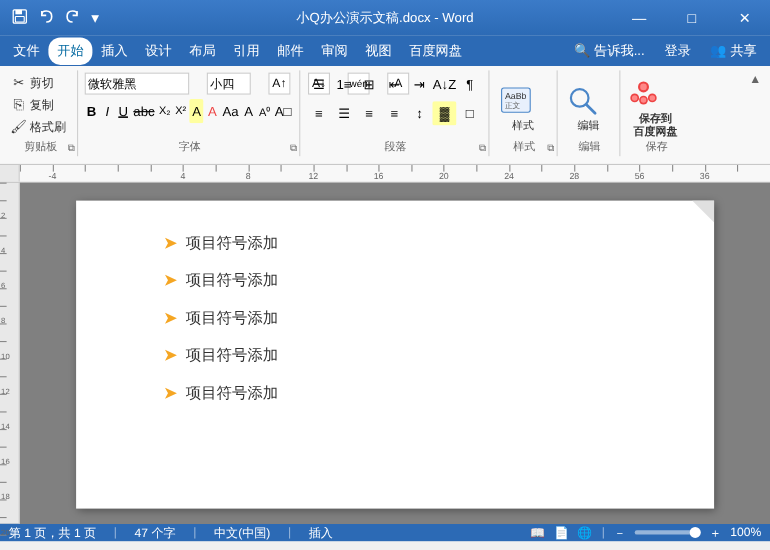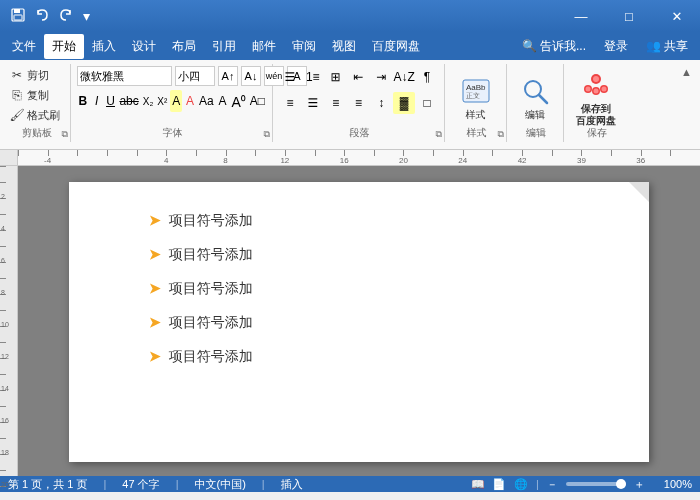--- a/index.html
+++ b/index.html
@@ -74,21 +74,22 @@
       padding: 4px 8px;
       font-size: 12px;
       cursor: pointer;
       border-radius: 2px;
     }
     .menu-item:hover, .menu-item.active {
       background: #1e5aa0;
     }
     .menu-item.active {
       background: #ffffff;
-      color: #000000;
+      color: #0369a1;
+      border-radius: 11px;
     }
     .menu-right {
       margin-left: auto;
       display: flex;
       align-items: center;
       gap: 2px;
     }
     .menu-right .menu-item {
       display: flex;
       align-items: center;
@@ -181,21 +182,21 @@
       display: flex;
       align-items: center;
       justify-content: center;
       font-size: 12px;
     }
 
     
     .font-row {
       display: flex;
       align-items: center;
-      gap: 3px;
+      gap: 16px;
       margin-bottom: 2px;
     }
     .font-select {
       height: 20px;
       font-size: 11px;
       border: 1px solid #ccc;
       background: white;
       padding: 0 2px;
       width: 95px;
     }
@@ -245,21 +246,20 @@
       display: flex;
       align-items: center;
       gap: 1px;
       margin-bottom: 2px;
     }
 
     
     .big-ribbon-btn {
       display: flex;
       flex-direction: column;
-      align-items: center;
       justify-content: center;
       width: 52px;
       height: 62px;
       cursor: pointer;
       border-radius: 3px;
       padding: 4px 2px 2px;
     }
     .big-btn-icon {
       width: 32px;
       height: 32px;
@@ -425,20 +425,21 @@
       </svg>
     </div>
     <div class="qa-btn" title="恢复">
       <svg width="14" height="14" viewBox="0 0 14 14" fill="none">
         <path d="M11 5 C11 3 9 2 7 2 C4 2 2 4 2 7 C2 10 4 12 7 12" stroke="white" stroke-width="1.5" fill="none"></path>
         <polyline points="11,2 11,6 7,6" stroke="white" stroke-width="1.5" fill="none"></polyline>
       </svg>
     </div>
     <div class="qa-btn">▾</div>
   </div>
+  <div class="title-text">小Q办公演示文稿.docx - Word</div>
   <div class="window-controls">
     <div class="win-btn">—</div>
     <div class="win-btn">□</div>
     <div class="win-btn close">✕</div>
   </div>
 </div>
 
 <div id="menu-bar">
   <div class="menu-item">文件</div>
   <div class="menu-item active">开始</div>
@@ -500,21 +501,21 @@
         <button class="fmt-btn underline">
             <u>U</u>
           </button>
         <button class="fmt-btn" style="text-decoration:line-through;">abc</button>
         <button class="fmt-btn" style="font-size:10px;">X₂</button>
         <button class="fmt-btn" style="font-size:10px;">X²</button>
         <button class="fmt-btn" style="background:#ffffa0;">A</button>
         <button class="fmt-btn" style="color:#e44;">A</button>
         <button class="fmt-btn">Aa</button>
         <button class="fmt-btn">A</button>
-        <button class="fmt-btn" style="font-size:14px;">A⁰</button>
+        <button class="fmt-btn" style="font-size:10px;">A⁰</button>
         <button class="fmt-btn">A□</button>
       </div>
     </div>
     <div class="ribbon-group-label">字体</div>
     <span class="ribbon-expand">⧉</span>
   </div>
 
   <div class="ribbon-group" style="width:170px;">
     <div style="display:flex;flex-direction:column;gap:2px;padding-top:2px;width:100%;">
       <div class="para-row">
@@ -620,24 +621,24 @@
       <div class="ruler-tick" style="left: 47.8261%; height: 6px;"></div>
       <div class="ruler-label" style="left: 47.8261%;">16</div>
       <div class="ruler-tick" style="left: 52.1739%; height: 6px;"></div>
       <div class="ruler-tick" style="left: 56.5217%; height: 6px;"></div>
       <div class="ruler-label" style="left: 56.5217%;">20</div>
       <div class="ruler-tick" style="left: 60.8696%; height: 6px;"></div>
       <div class="ruler-tick" style="left: 65.2174%; height: 6px;"></div>
       <div class="ruler-label" style="left: 65.2174%;">24</div>
       <div class="ruler-tick" style="left: 69.5652%; height: 6px;"></div>
       <div class="ruler-tick" style="left: 73.913%; height: 6px;"></div>
-      <div class="ruler-label" style="left: 73.913%;">42</div>
+      <div class="ruler-label" style="left: 73.913%;">28</div>
       <div class="ruler-tick" style="left: 78.2609%; height: 6px;"></div>
       <div class="ruler-tick" style="left: 82.6087%; height: 6px;"></div>
-      <div class="ruler-label" style="left: 82.6087%;">39</div>
+      <div class="ruler-label" style="left: 82.6087%;">56</div>
       <div class="ruler-tick" style="left: 86.9565%; height: 6px;"></div>
       <div class="ruler-tick" style="left: 91.3043%; height: 6px;"></div>
       <div class="ruler-label" style="left: 91.3043%;">36</div>
       <div class="ruler-tick" style="left: 95.6522%; height: 6px;"></div>
     </div>
 </div>
 
 <div id="main-area">
   <div id="left-ruler">
       <div style="position: absolute; left: 0px; top: 0px; width: 6px; height: 1px; background: rgb(136, 136, 136);"></div>
@@ -721,15 +722,15 @@
     <span style="cursor:pointer;" title="页面视图">📄</span>
     <span style="cursor:pointer;" title="Web版式">🌐</span>
 
     <span class="sep">|</span>
 
     <span style="cursor:pointer;">－</span>
     <div class="zoom-slider">
       <div class="zoom-thumb"></div>
     </div>
     <span style="cursor:pointer;">＋</span>
-    <span style="cursor:pointer;margin-left:11px;">100%</span>
+    <span style="cursor:pointer;">100%</span>
   </div>
 </div>
 
 </body></html>

